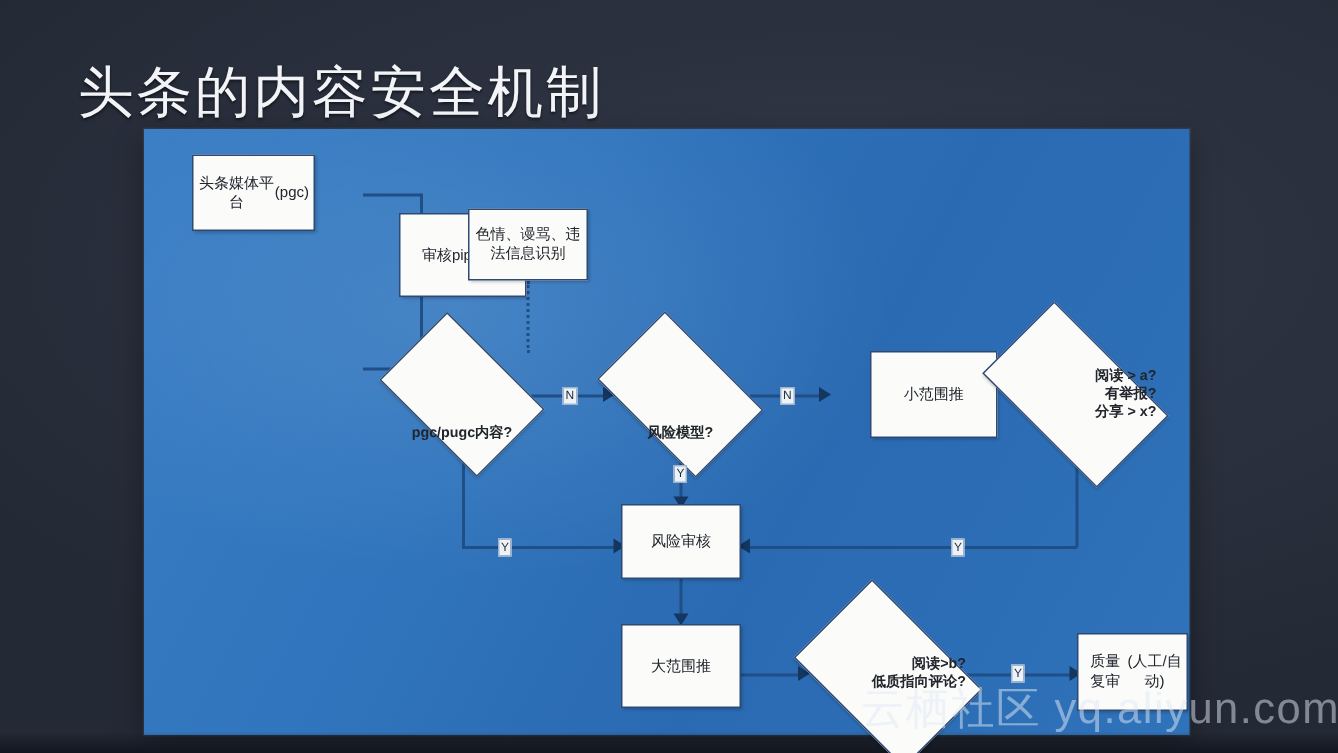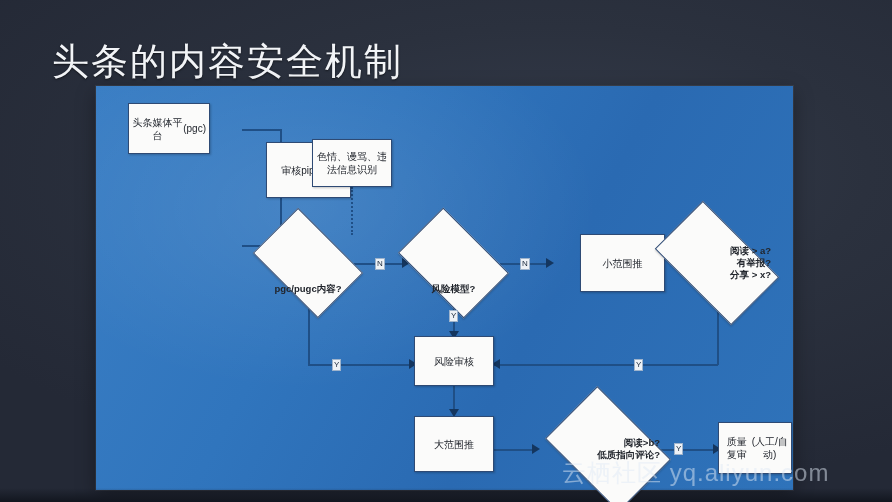--- a/index.html
+++ b/index.html
@@ -83,22 +83,22 @@
   .arw.d{border-left:5px solid transparent;border-right:5px solid transparent;border-top:8px solid #14365f;}
   .lbl{
     position:absolute;z-index:5;
     background:#eef2f6;color:#1b2a3d;
     font-size:8px;line-height:10px;
     padding:0 1px;
     border:1px solid #9fb4cc;
   }
   
   #wm{
-    position:absolute;left:562px;top:456px;
-    font-size:24px;line-height:34px;
+    position:absolute;left:574px;top:456px;
+    font-size:29px;line-height:34px;
     color:rgba(224,234,246,.50);
     letter-spacing:1px;white-space:nowrap;
     z-index:9;pointer-events:none;
   }
 </style>
 </head>
 <body>
 
 <div id="slide">
 
@@ -187,21 +187,21 @@
     </div>
 
     <div class="node" style="left:318px;top:330px;width:80px;height:56px;">
       <span>大范围推</span>
     </div>
 
     <div class="node" style="left:318px;top:250px;width:80px;height:50px;">
       <span>风险审核</span>
     </div>
 
-    <div class="dia-wrap" style="left:460px;top:326px;width:104px;height:74px;">
+    <div class="dia-wrap" style="left:444px;top:326px;width:104px;height:74px;">
       <div class="dia-shape"></div>
       <div class="dia-txt" style="flex-direction:column;">
         <span>阅读&gt;b?</span>
         <span>低质指向评论?</span>
       </div>
     </div>
 
     <div class="node" style="left:622px;top:336px;width:74px;height:52px;flex-direction:row;">
       <span>质量复审</span>
       <span>(人工/自动)</span>

